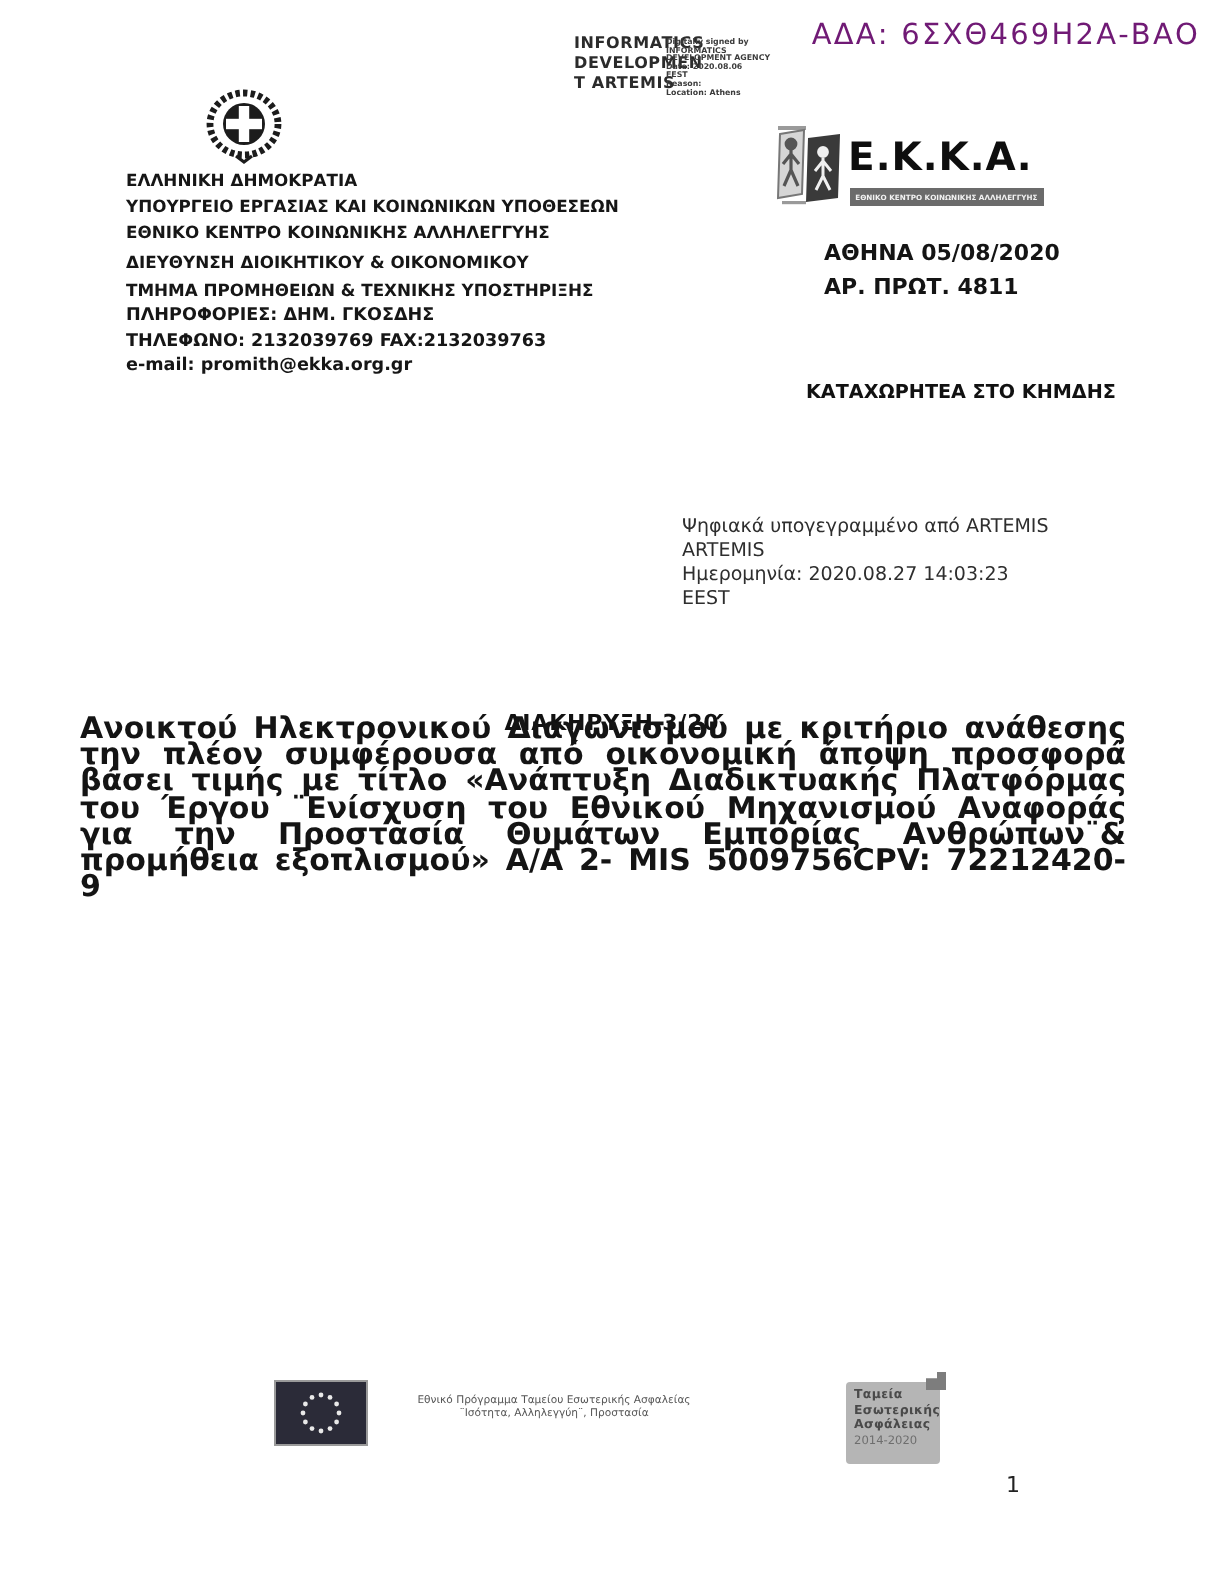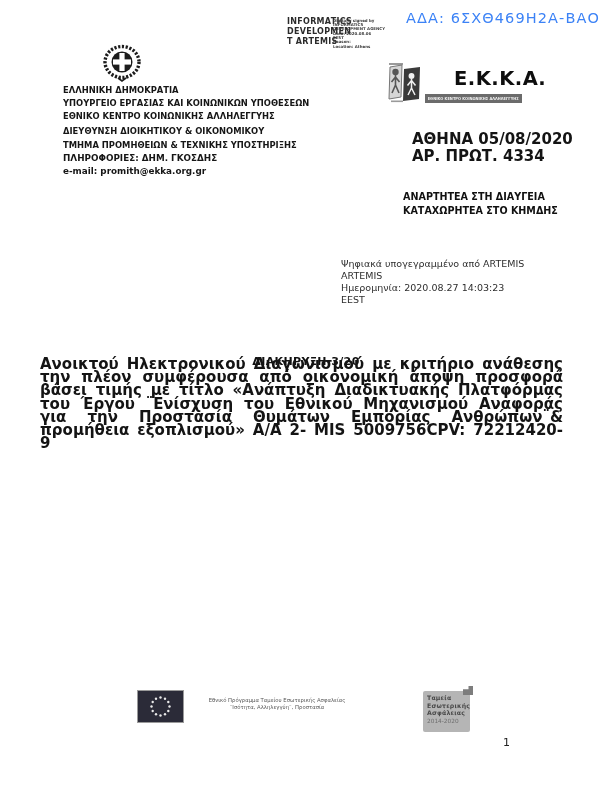--- a/index.html
+++ b/index.html
@@ -4,47 +4,47 @@
 <style>
   html,body{margin:0;padding:0;background:#e8e8e8;}
   .page{
     position:relative;width:612px;height:792px;background:#ffffff;
     margin:0 auto;font-family:"DejaVu Sans",sans-serif;color:#1a1a1a;
     overflow:hidden;
   }
   .abs{position:absolute;}
 
   
-  .ada{top:10px;right:12px;font-size:14.5px;letter-spacing:1.1px;color:#3b82f6;}
+  .ada{top:10px;right:12px;font-size:14.5px;letter-spacing:1.1px;color:#701a75;}
   .ida-agency{left:287px;top:17px;font-size:8px;font-weight:bold;line-height:10px;
     color:#2b2b2b;letter-spacing:.3px;}
   .stamp-tiny{left:333px;top:19px;width:150px;font-size:7px;line-height:7.6px;
     color:#3c3c3c;transform:scale(.56);transform-origin:top left;font-weight:bold;}
 
   
   .emblem{left:99px;top:44px;}
 
   
   .lh{left:63px;font-weight:bold;color:#161616;}
   .lh-1{top:84px;font-size:8.4px;line-height:13px;}
   .lh-2{top:125px;font-size:8.4px;line-height:13.5px;}
   .lh-3{top:152px;font-size:8.8px;line-height:12.7px;}
 
   
   .ekka{left:387px;top:61px;width:140px;height:46px;}
   .ekka-figures{position:absolute;left:0;top:2px;}
   .ekka-acronym{position:absolute;left:37px;top:6px;font-size:19.5px;font-weight:bold;
-    color:#0e0e0e;letter-spacing:.5px;font-family:"DejaVu Sans",sans-serif;margin-left:30px;}
+    color:#0e0e0e;letter-spacing:.5px;font-family:"DejaVu Sans",sans-serif;}
   .ekka-bar{position:absolute;left:38px;top:33px;width:97px;height:9px;background:#6b6b6b;
     display:flex;align-items:center;justify-content:center;}
   .ekka-bar-text{font-size:8px;line-height:8px;color:#f2f2f2;white-space:nowrap;
     transform:scale(.45);transform-origin:center center;font-weight:bold;}
 
   
-  .refblock{left:412px;top:131px;font-size:15px;font-weight:bold;line-height:17px;color:#141414;}
+  .refblock{left:412px;top:118px;font-size:11px;font-weight:bold;line-height:17px;color:#141414;}
   .posting{left:403px;top:190px;font-size:9.6px;font-weight:bold;line-height:13.5px;color:#111;}
 
   
   .digsig{left:341px;top:258px;font-size:9.5px;line-height:12px;color:#2e2e2e;}
 
   
   .doc-title{left:0;top:331px;width:612px;text-align:center;font-size:11px;font-weight:bold;
     letter-spacing:.4px;color:#111;margin-top:24px;}
   .body-par{left:40px;top:358px;width:523px;font-size:15px;font-weight:bold;
     line-height:13.2px;text-align:justify;color:#141414;word-spacing:1.1px;}
@@ -98,20 +98,21 @@
     <div>ΕΛΛΗΝΙΚΗ ΔΗΜΟΚΡΑΤΙΑ</div>
     <div>ΥΠΟΥΡΓΕΙΟ ΕΡΓΑΣΙΑΣ ΚΑΙ ΚΟΙΝΩΝΙΚΩΝ ΥΠΟΘΕΣΕΩΝ</div>
     <div>ΕΘΝΙΚΟ ΚΕΝΤΡΟ ΚΟΙΝΩΝΙΚΗΣ ΑΛΛΗΛΕΓΓΥΗΣ</div>
   </div>
   <div class="abs lh lh-2">
     <div>ΔΙΕΥΘΥΝΣΗ ΔΙΟΙΚΗΤΙΚΟΥ &amp; ΟΙΚΟΝΟΜΙΚΟΥ</div>
     <div>ΤΜΗΜΑ ΠΡΟΜΗΘΕΙΩΝ &amp; ΤΕΧΝΙΚΗΣ ΥΠΟΣΤΗΡΙΞΗΣ</div>
   </div>
   <div class="abs lh lh-3">
     <div>ΠΛΗΡΟΦΟΡΙΕΣ: ΔΗΜ. ΓΚΟΣΔΗΣ</div>
+    <div>ΤΗΛΕΦΩΝΟ: 2132039769 FAX:2132039763</div>
     <div>e-mail: promith@ekka.org.gr</div>
   </div>
 
   <div class="abs ekka">
     <div class="ekka-figures">
       <svg width="36" height="40" viewBox="0 0 36 40">
         <rect x="2" y="0" width="14" height="2" fill="#9a9a9a"></rect>
         <polygon points="3,4 15,2 14,34 2,36" fill="#d6d6d6" stroke="#777" stroke-width="1"></polygon>
         <g stroke="#555" stroke-width="1.6" fill="none">
           <circle cx="8.5" cy="9" r="2.4" fill="#555"></circle>
@@ -126,25 +127,24 @@
       </svg>
     </div>
     <div class="ekka-acronym">Ε.Κ.Κ.Α.</div>
     <div class="ekka-bar">
       <span class="ekka-bar-text">ΕΘΝΙΚΟ ΚΕΝΤΡΟ ΚΟΙΝΩΝΙΚΗΣ ΑΛΛΗΛΕΓΓΥΗΣ</span>
     </div>
   </div>
 
   <div class="abs refblock">
     <div>ΑΘΗΝΑ 05/08/2020</div>
-    <div>ΑΡ. ΠΡΩΤ. 4334</div>
+    <div>ΑΡ. ΠΡΩΤ. 4811</div>
   </div>
 
   <div class="abs posting">
-    <div>ΑΝΑΡΤΗΤΕΑ ΣΤΗ ΔΙΑΥΓΕΙΑ</div>
     <div>ΚΑΤΑΧΩΡΗΤΕΑ ΣΤΟ ΚΗΜΔΗΣ</div>
   </div>
 
   <div class="abs digsig">
     <div>Ψηφιακά υπογεγραμμένο από ARTEMIS</div>
     <div>ARTEMIS</div>
     <div>Ημερομηνία: 2020.08.27 14:03:23</div>
     <div>EEST</div>
   </div>
 

